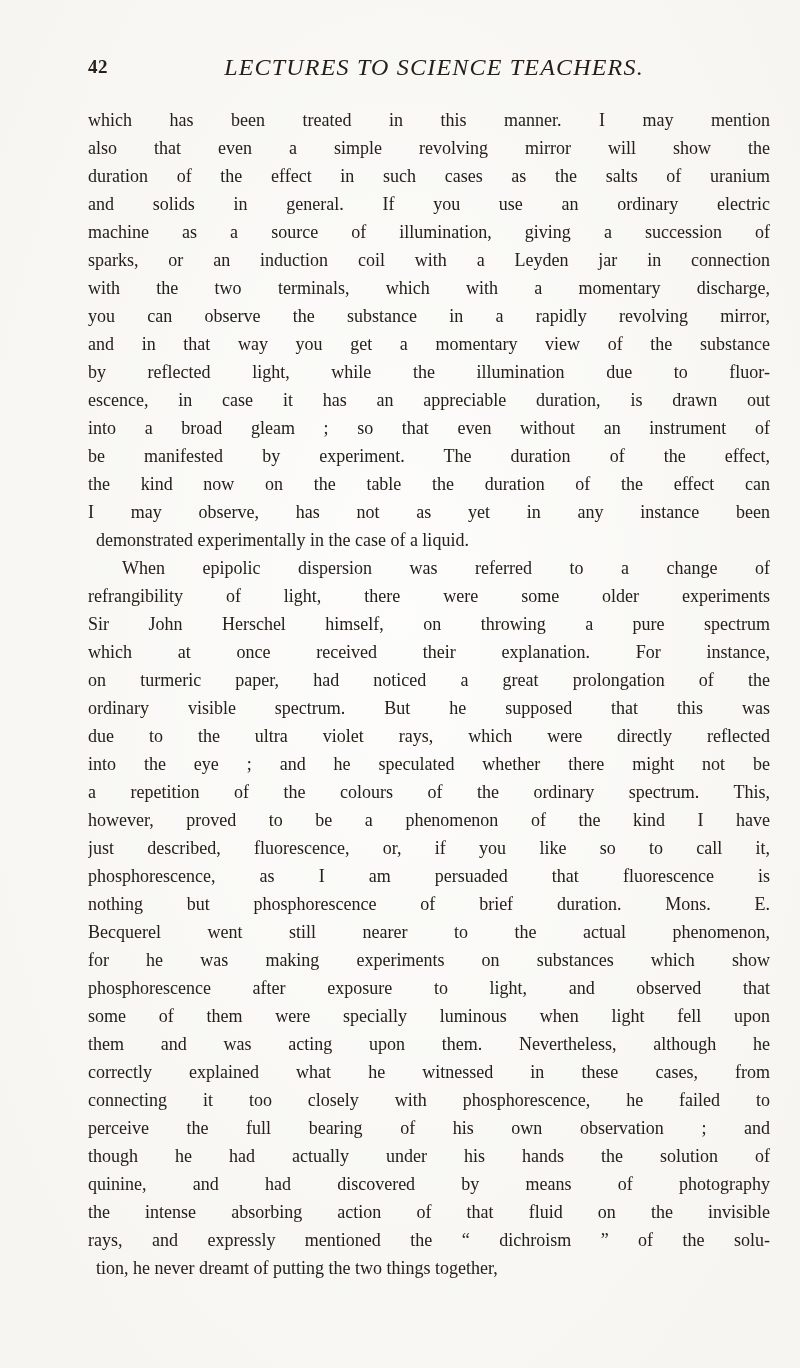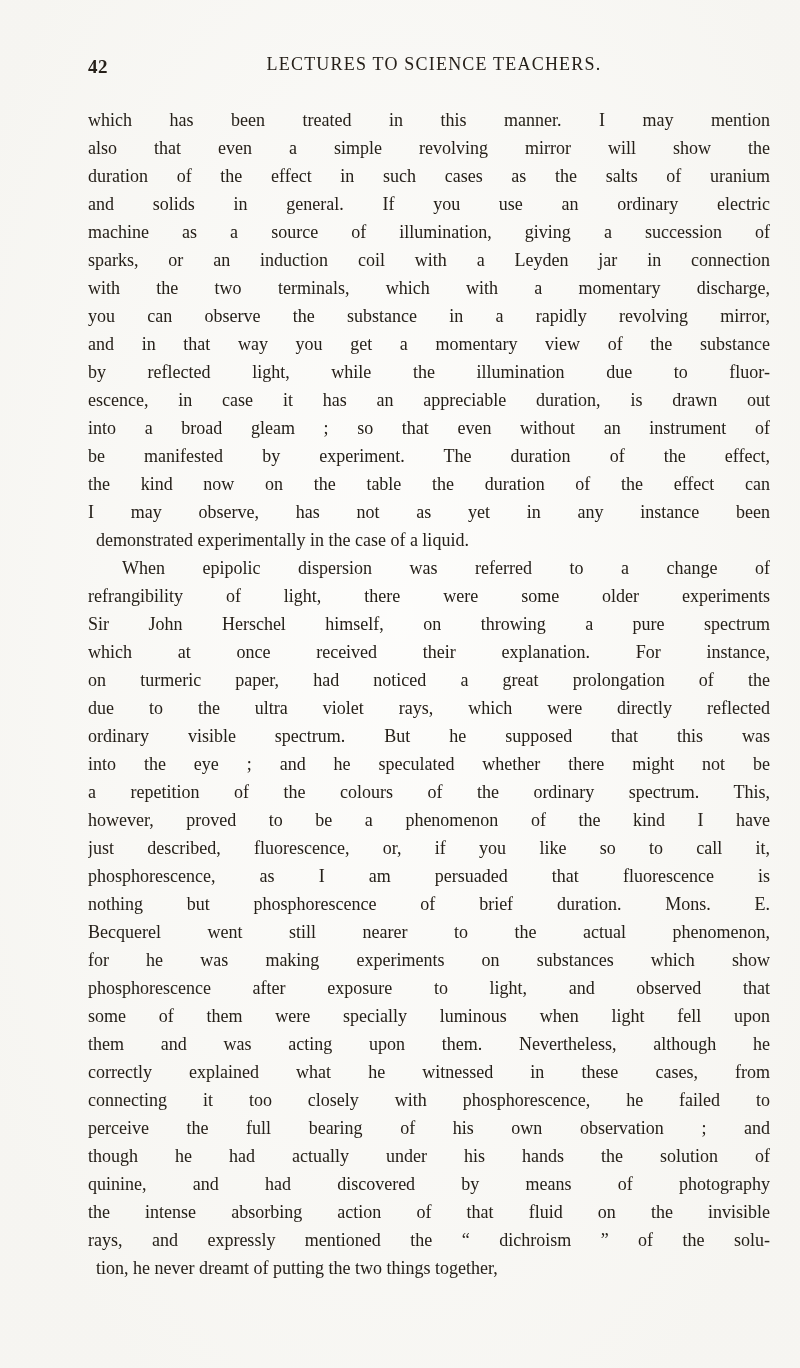--- a/index.html
+++ b/index.html
@@ -30,21 +30,22 @@
     position: absolute;
     left: 0;
     top: 2px;
     font-size: 19px;
     font-weight: bold;
     letter-spacing: 0.5px;
   }
   .running-title {
     display: block;
     text-align: center;
-    font-size: 18px;
+    font-style: italic;
+    font-size: 24px;
     letter-spacing: 1.2px;
     padding-left: 10px;
   }
   .body-text {
     font-size: 18px;
     line-height: 28px;
   }
   .line {
     text-align: justify;
     text-align-last: justify;
@@ -90,22 +91,22 @@
       <div class="line">I may observe, has not as yet in any instance been</div>
       <div class="line last">demonstrated experimentally in the case of a liquid.</div>
     </div>
 
     <div class="paragraph">
       <div class="line indent">When epipolic dispersion was referred to a change of</div>
       <div class="line">refrangibility of light, there were some older experiments</div>
       <div class="line">Sir John Herschel himself, on throwing a pure spectrum</div>
       <div class="line">which at once received their explanation. For instance,</div>
       <div class="line">on turmeric paper, had noticed a great prolongation of the</div>
+      <div class="line">ordinary visible spectrum. But he supposed that this was</div>
       <div class="line">due to the ultra violet rays, which were directly reflected</div>
-      <div class="line">ordinary visible spectrum. But he supposed that this was</div>
       <div class="line">into the eye ; and he speculated whether there might not be</div>
       <div class="line">a repetition of the colours of the ordinary spectrum. This,</div>
       <div class="line">however, proved to be a phenomenon of the kind I have</div>
       <div class="line">just described, fluorescence, or, if you like so to call it,</div>
       <div class="line">phosphorescence, as I am persuaded that fluorescence is</div>
       <div class="line">nothing but phosphorescence of brief duration. Mons. E.</div>
       <div class="line">Becquerel went still nearer to the actual phenomenon,</div>
       <div class="line">for he was making experiments on substances which show</div>
       <div class="line">phosphorescence after exposure to light, and observed that</div>
       <div class="line">some of them were specially luminous when light fell upon</div>

